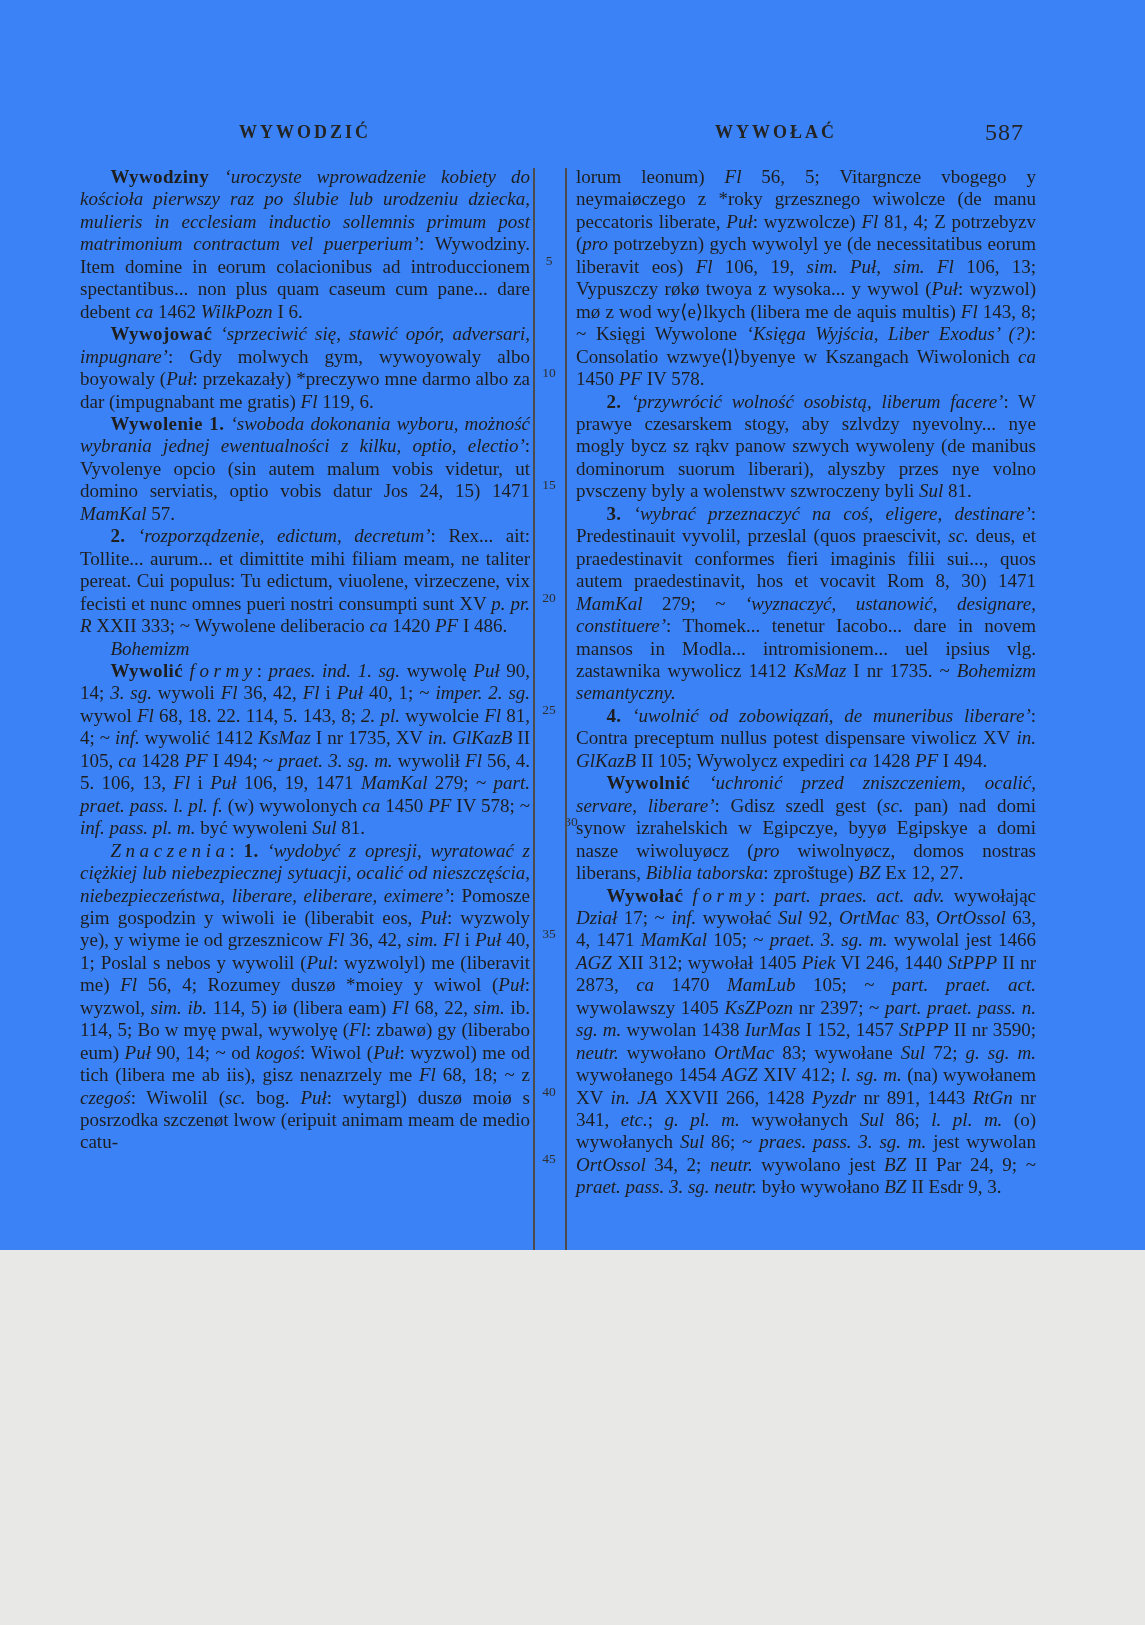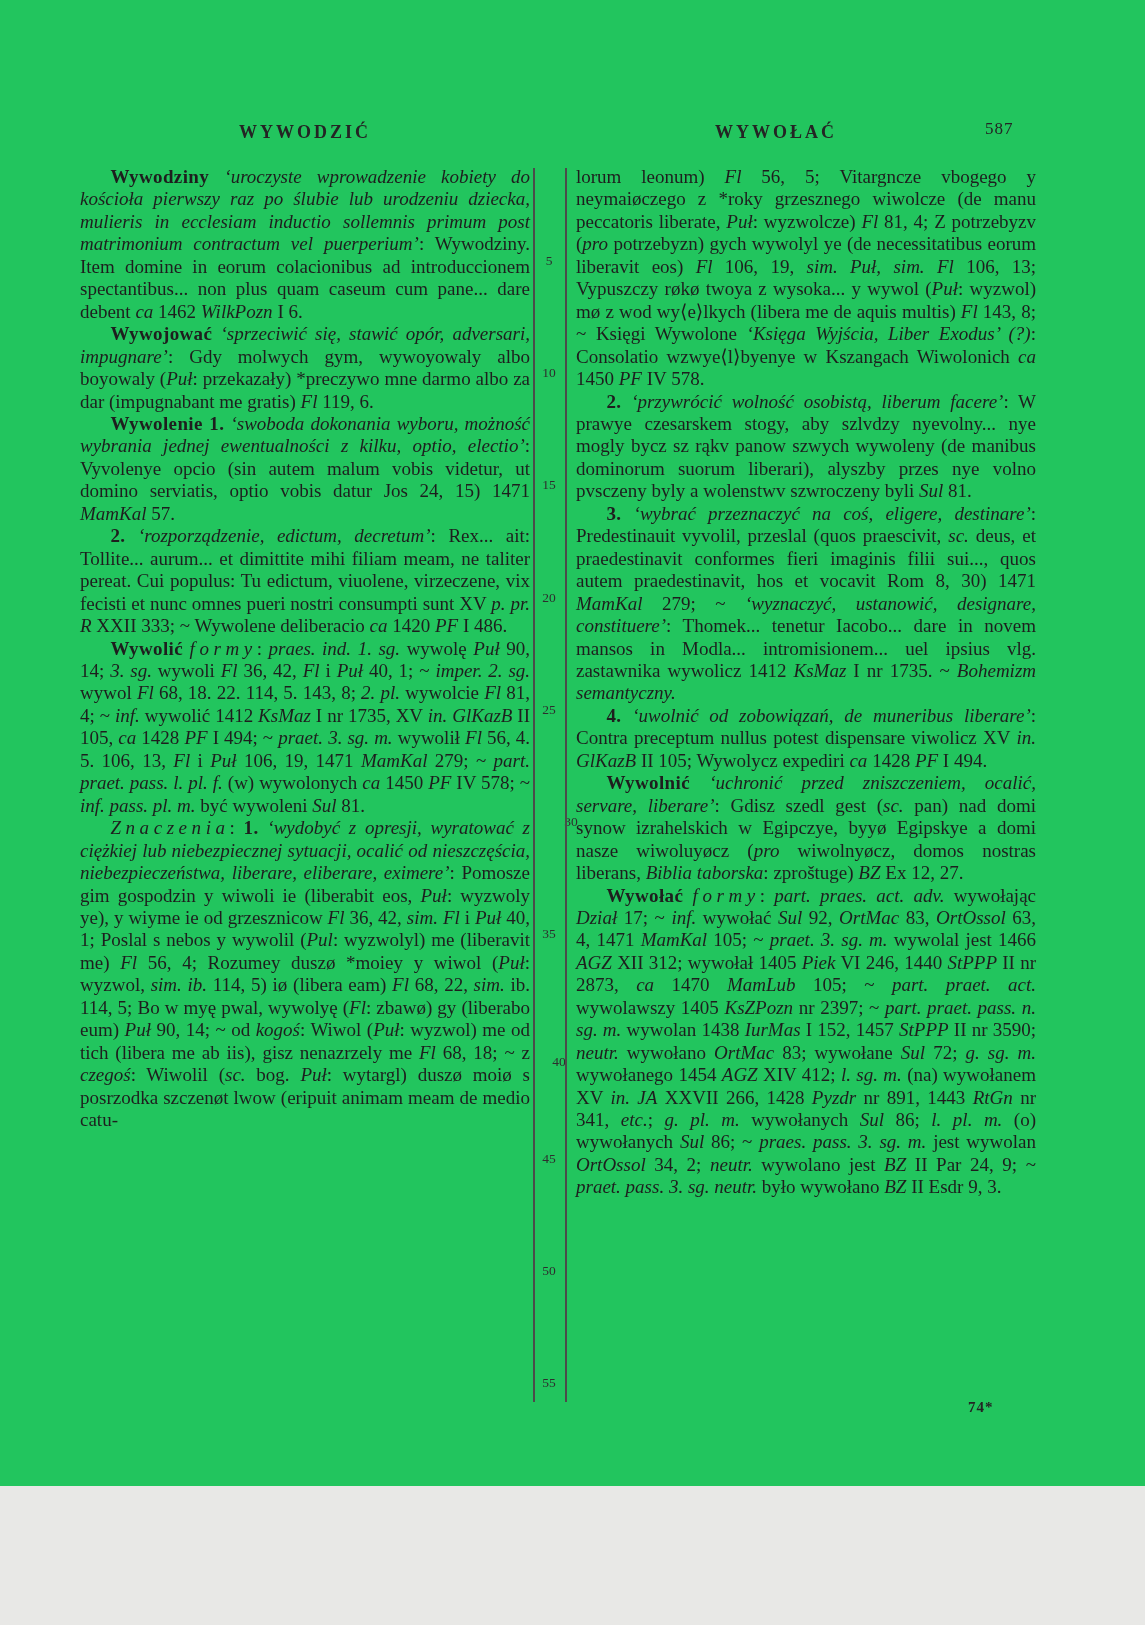--- a/index.html
+++ b/index.html
@@ -1,42 +1,42 @@
 <!DOCTYPE html>
 <html><head>
 <meta charset="utf-8">
 <style>
   html, body { margin: 0; padding: 0; background: #e8e8e6; }
   .page {
     position: relative;
     width: 1145px;
-    height: 1486px;
+    height: 1250px;
     margin: 0 auto;
-    background: #22c55e;
+    background: #3b82f6;
     font-family: "Liberation Serif", serif;
     color: #1e1e1e;
     overflow: hidden;
   }
   .running-title {
     position: absolute;
     top: 122px;
     font-size: 18px;
     font-weight: bold;
     letter-spacing: 3px;
     text-align: center;
     color: #242424;
   }
   .head-left  { left: 80px;  width: 450px; }
   .head-right { left: 576px; width: 400px; }
   .page-number {
     position: absolute;
     top: 119px;
     left: 985px;
     width: 60px;
-    font-size: 17px;
+    font-size: 24px;
     letter-spacing: 1px;
     color: #242424;
   }
   .col {
     position: absolute;
     top: 166px;
   }
   .col-left  { left: 80px;  width: 450px; }
   .col-right { left: 576px; width: 460px; }
   .para {
@@ -83,34 +83,35 @@
 <div class="page">
   <div class="running-title head-left">WYWODZIĆ</div>
   <div class="running-title head-right">WYWOŁAĆ</div>
   <div class="page-number">587</div>
 
   <div class="col col-left" id="col-left">
       <p class="para ind"><span class="seg-b">Wywodziny</span><span class="seg-r"> </span><span class="seg-i">‘uroczyste wprowadzenie kobiety do kościoła pierwszy raz po ślubie lub urodzeniu dziecka, mulieris in ecclesiam inductio sollemnis primum post matrimonium contractum vel puerperium’</span><span class="seg-r">: Wywodziny. Item domine in eorum colacionibus ad introduccionem spectantibus... non plus quam caseum cum pane... dare debent </span><span class="seg-i">ca</span><span class="seg-r"> 1462 </span><span class="seg-i">WilkPozn</span><span class="seg-r"> I 6.</span></p>
       <p class="para ind"><span class="seg-b">Wywojować</span><span class="seg-r"> </span><span class="seg-i">‘sprzeciwić się, stawić opór, adversari, impugnare’</span><span class="seg-r">: Gdy molwych gym, wywoyowaly albo boyowaly (</span><span class="seg-i">Puł</span><span class="seg-r">: przekazały) *preczywo mne darmo albo za dar (impugnabant me gratis) </span><span class="seg-i">Fl</span><span class="seg-r"> 119, 6.</span></p>
       <p class="para ind"><span class="seg-b">Wywolenie 1.</span><span class="seg-r"> </span><span class="seg-i">‘swoboda dokonania wyboru, możność wybrania jednej ewentualności z kilku, optio, electio’</span><span class="seg-r">: Vyvolenye opcio (sin autem malum vobis videtur, ut domino serviatis, optio vobis datur Jos 24, 15) 1471 </span><span class="seg-i">MamKal</span><span class="seg-r"> 57.</span></p>
       <p class="para ind"><span class="seg-b">2.</span><span class="seg-r"> </span><span class="seg-i">‘rozporządzenie, edictum, decretum’</span><span class="seg-r">: Rex... ait: Tollite... aurum... et dimittite mihi filiam meam, ne taliter pereat. Cui populus: Tu edictum, viuolene, virzeczene, vix fecisti et nunc omnes pueri nostri consumpti sunt XV </span><span class="seg-i">p. pr. R</span><span class="seg-r"> XXII 333; ~ Wywolene deliberacio </span><span class="seg-i">ca</span><span class="seg-r"> 1420 </span><span class="seg-i">PF</span><span class="seg-r"> I 486.</span></p>
+      <p class="para ind"><span class="seg-i">Bohemizm</span></p>
       <p class="para ind"><span class="seg-b">Wywolić</span><span class="seg-r"> </span><span class="seg-sp">formy</span><span class="seg-r">: </span><span class="seg-i">praes. ind. 1. sg.</span><span class="seg-r"> wywolę </span><span class="seg-i">Puł</span><span class="seg-r"> 90, 14; </span><span class="seg-i">3. sg.</span><span class="seg-r"> wywoli </span><span class="seg-i">Fl</span><span class="seg-r"> 36, 42, </span><span class="seg-i">Fl</span><span class="seg-r"> i </span><span class="seg-i">Puł</span><span class="seg-r"> 40, 1; ~ </span><span class="seg-i">imper. 2. sg.</span><span class="seg-r"> wywol </span><span class="seg-i">Fl</span><span class="seg-r"> 68, 18. 22. 114, 5. 143, 8; </span><span class="seg-i">2. pl.</span><span class="seg-r"> wywolcie </span><span class="seg-i">Fl</span><span class="seg-r"> 81, 4; ~ </span><span class="seg-i">inf.</span><span class="seg-r"> wywolić 1412 </span><span class="seg-i">KsMaz</span><span class="seg-r"> I nr 1735, XV </span><span class="seg-i">in. GlKazB</span><span class="seg-r"> II 105, </span><span class="seg-i">ca</span><span class="seg-r"> 1428 </span><span class="seg-i">PF</span><span class="seg-r"> I 494; ~ </span><span class="seg-i">praet. 3. sg. m.</span><span class="seg-r"> wywolił </span><span class="seg-i">Fl</span><span class="seg-r"> 56, 4. 5. 106, 13, </span><span class="seg-i">Fl</span><span class="seg-r"> i </span><span class="seg-i">Puł</span><span class="seg-r"> 106, 19, 1471 </span><span class="seg-i">MamKal</span><span class="seg-r"> 279; ~ </span><span class="seg-i">part. praet. pass. l. pl. f.</span><span class="seg-r"> (w) wywolonych </span><span class="seg-i">ca</span><span class="seg-r"> 1450 </span><span class="seg-i">PF</span><span class="seg-r"> IV 578; ~ </span><span class="seg-i">inf. pass. pl. m.</span><span class="seg-r"> być wywoleni </span><span class="seg-i">Sul</span><span class="seg-r"> 81.</span></p>
       <p class="para ind"><span class="seg-sp">Znaczenia</span><span class="seg-r">: </span><span class="seg-b">1.</span><span class="seg-r"> </span><span class="seg-i">‘wydobyć z opresji, wyratować z ciężkiej lub niebezpiecznej sytuacji, ocalić od nieszczęścia, niebezpieczeństwa, liberare, eliberare, eximere’</span><span class="seg-r">: Pomosze gim gospodzin y wiwoli ie (liberabit eos, </span><span class="seg-i">Puł</span><span class="seg-r">: wyzwoly ye), y wiyme ie od grzesznicow </span><span class="seg-i">Fl</span><span class="seg-r"> 36, 42, </span><span class="seg-i">sim. Fl</span><span class="seg-r"> i </span><span class="seg-i">Puł</span><span class="seg-r"> 40, 1; Poslal s nebos y wywolil (</span><span class="seg-i">Pul</span><span class="seg-r">: wyzwolyl) me (liberavit me) </span><span class="seg-i">Fl</span><span class="seg-r"> 56, 4; Rozumey duszø *moiey y wiwol (</span><span class="seg-i">Puł</span><span class="seg-r">: wyzwol, </span><span class="seg-i">sim. ib.</span><span class="seg-r"> 114, 5) iø (libera eam) </span><span class="seg-i">Fl</span><span class="seg-r"> 68, 22, </span><span class="seg-i">sim.</span><span class="seg-r"> ib. 114, 5; Bo w myę pwal, wywolyę (</span><span class="seg-i">Fl</span><span class="seg-r">: zbawø) gy (liberabo eum) </span><span class="seg-i">Puł</span><span class="seg-r"> 90, 14; ~ od </span><span class="seg-i">kogoś</span><span class="seg-r">: Wiwol (</span><span class="seg-i">Puł</span><span class="seg-r">: wyzwol) me od tich (libera me ab iis), gisz nenazrzely me </span><span class="seg-i">Fl</span><span class="seg-r"> 68, 18; ~ z </span><span class="seg-i">czegoś</span><span class="seg-r">: Wiwolil (</span><span class="seg-i">sc.</span><span class="seg-r"> bog. </span><span class="seg-i">Puł</span><span class="seg-r">: wytargl) duszø moiø s posrzodka szczenøt lwow (eripuit animam meam de medio catu-</span></p>
     </div>
 
   <div class="rule rule-l"></div>
   <div id="gutter-numbers">
       <div class="line-num" style="top: 253px;">5</div>
       <div class="line-num" style="top: 365.2px;">10</div>
       <div class="line-num" style="top: 477.4px;">15</div>
       <div class="line-num" style="top: 589.6px;">20</div>
       <div class="line-num" style="top: 701.8px;">25</div>
       <div class="line-num" style="top: 814px; padding-left: 22px;">30</div>
       <div class="line-num" style="top: 926.2px;">35</div>
-      <div class="line-num" style="top: 1054px; margin-left: 10px;">40</div>
+      <div class="line-num" style="top: 1084px;">40</div>
       <div class="line-num" style="top: 1150.6px;">45</div>
       <div class="line-num" style="top: 1262.8px;">50</div>
       <div class="line-num" style="top: 1375px;">55</div>
     </div>
   <div class="rule rule-r"></div>
 
   <div class="col col-right" id="col-right">
       <p class="para"><span class="seg-r">lorum leonum) </span><span class="seg-i">Fl</span><span class="seg-r"> 56, 5; Vitargncze vbogego y neymaiøczego z *roky grzesznego wiwolcze (de manu peccatoris liberate, </span><span class="seg-i">Puł</span><span class="seg-r">: wyzwolcze) </span><span class="seg-i">Fl</span><span class="seg-r"> 81, 4; Z potrzebyzv (</span><span class="seg-i">pro</span><span class="seg-r"> potrzebyzn) gych wywolyl ye (de necessitatibus eorum liberavit eos) </span><span class="seg-i">Fl</span><span class="seg-r"> 106, 19, </span><span class="seg-i">sim. Puł, sim. Fl</span><span class="seg-r"> 106, 13; Vypuszczy røkø twoya z wysoka... y wywol (</span><span class="seg-i">Puł</span><span class="seg-r">: wyzwol) mø z wod wy⟨e⟩lkych (libera me de aquis multis) </span><span class="seg-i">Fl</span><span class="seg-r"> 143, 8; ~ Księgi Wywolone </span><span class="seg-i">‘Księga Wyjścia, Liber Exodus’ (?)</span><span class="seg-r">: Consolatio wzwye⟨l⟩byenye w Kszangach Wiwolonich </span><span class="seg-i">ca</span><span class="seg-r"> 1450 </span><span class="seg-i">PF</span><span class="seg-r"> IV 578.</span></p>
       <p class="para ind"><span class="seg-b">2.</span><span class="seg-r"> </span><span class="seg-i">‘przywrócić wolność osobistą, liberum facere’</span><span class="seg-r">: W prawye czesarskem stogy, aby szlvdzy nyevolny... nye mogly bycz sz rąkv panow szwych wywoleny (de manibus dominorum suorum liberari), alyszby przes nye volno pvsczeny byly a wolenstwv szwroczeny byli </span><span class="seg-i">Sul</span><span class="seg-r"> 81.</span></p>
       <p class="para ind"><span class="seg-b">3.</span><span class="seg-r"> </span><span class="seg-i">‘wybrać przeznaczyć na coś, eligere, destinare’</span><span class="seg-r">: Predestinauit vyvolil, przeslal (quos praescivit, </span><span class="seg-i">sc.</span><span class="seg-r"> deus, et praedestinavit conformes fieri imaginis filii sui..., quos autem praedestinavit, hos et vocavit Rom 8, 30) 1471 </span><span class="seg-i">MamKal</span><span class="seg-r"> 279; ~ </span><span class="seg-i">‘wyznaczyć, ustanowić, designare, constituere’</span><span class="seg-r">: Thomek... tenetur Iacobo... dare in novem mansos in Modla... intromisionem... uel ipsius vlg. zastawnika wywolicz 1412 </span><span class="seg-i">KsMaz</span><span class="seg-r"> I nr 1735. ~ </span><span class="seg-i">Bohemizm semantyczny.</span></p>

